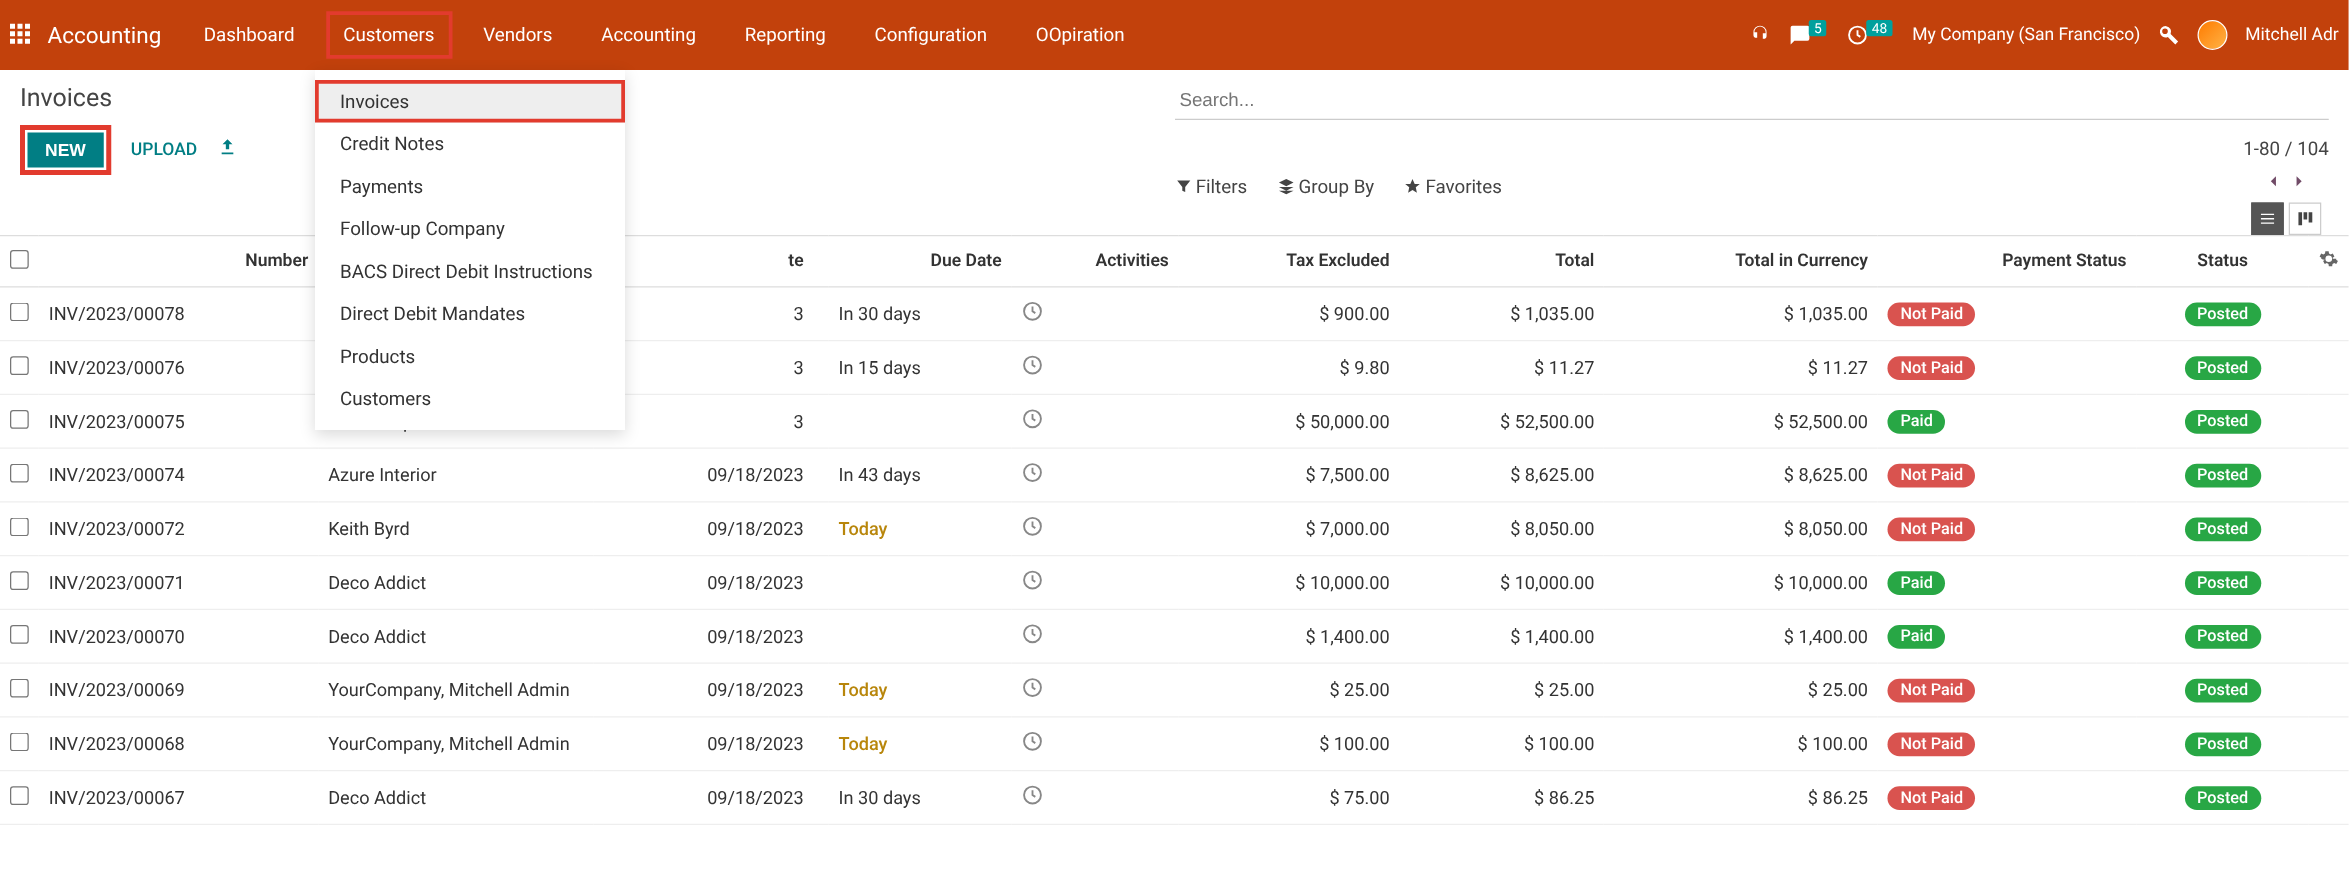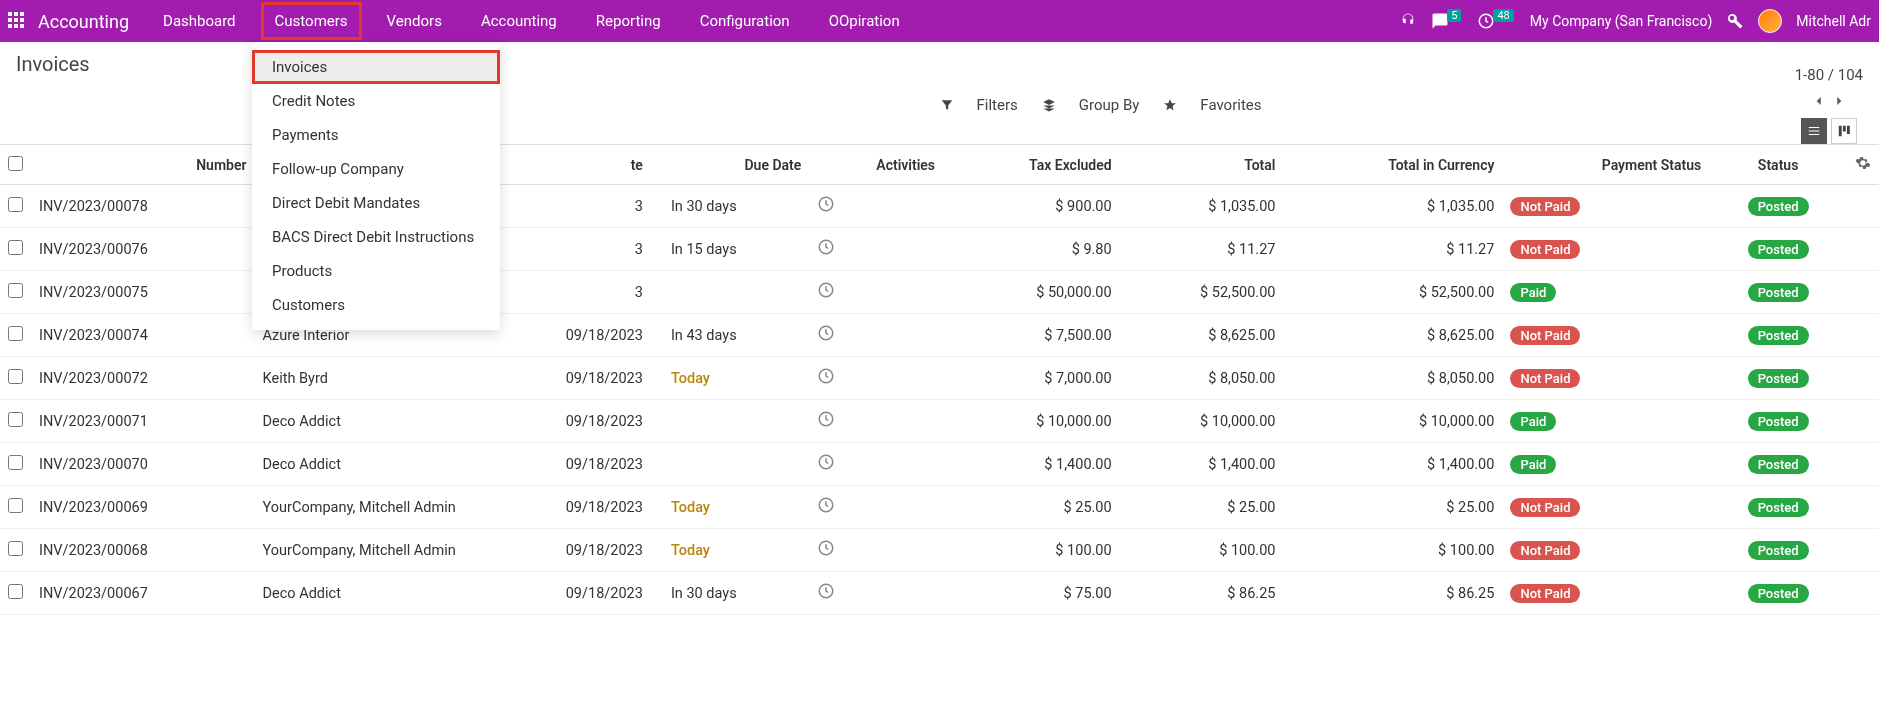--- a/index.html
+++ b/index.html
@@ -1,18 +1,18 @@
 <!DOCTYPE html>
 <html><head>
 <meta charset="utf-8">
 <style>
   * { box-sizing: border-box; margin: 0; padding: 0; }
   body { font-family: -apple-system, BlinkMacSystemFont, "Segoe UI", Roboto, sans-serif; font-size: 14px; color: #333; }
   
-  .topbar { background: #a21caf; color: #fff; height: 42px; display: flex; align-items: center; padding: 0 8px; }
+  .topbar { background: #c2410c; color: #fff; height: 56px; display: flex; align-items: center; padding: 0 8px; }
   .apps-icon { width: 18px; height: 18px; display: grid; grid-template-columns: repeat(3,4px); grid-template-rows: repeat(3,4px); gap: 2px; margin-right: 12px; }
   .apps-icon span { background:#fff; }
   .brand { font-size: 18px; margin-right: 20px; }
   .menu { display:flex; gap:11px; }
   .menu-item { padding: 10px 14px; cursor:pointer; font-size:15px; }
   .menu-item.highlighted { border: 3px solid #E23B2E; padding: 7px 11px; }
   .topbar-right { margin-left:auto; display:flex; align-items:center; gap:14px; font-size:14px;}
   .icon-svg { width:18px; height:18px; fill:#fff; }
   .badge-wrap { position:relative; display:flex; align-items:center;}
   .badge { background:#00A09D; color:#fff; font-size:11px; padding:0 4px; border-radius:2px; position:relative; top:-6px; left:-2px;}
@@ -26,21 +26,21 @@
   .btn-new-wrap { border:4px solid #E23B2E; padding:2px; }
   .upload-link { color:#017E84; font-weight:500; cursor:pointer;}
   .upload-icon { color:#017E84; }
   
   .dropdown { position:absolute; left:252px; top:0px; width:248px; background:#fff; box-shadow:0 4px 12px rgba(0,0,0,.15); z-index:10; padding:8px 0;}
   .dropdown-item { padding:8px 20px; cursor:pointer; font-size:15px; color:#333;}
   .dropdown-item.active { background:#eee; }
   .dropdown-item.highlighted { border:3px solid #E23B2E; padding:5px 17px;}
   .search-input { width:100%; border:none; border-bottom:1px solid #ccc; padding:6px 4px; font-size:15px; outline:none;}
   .control-row { display:flex; align-items:center; gap:24px; margin-top:14px; color:#444; font-size:15px;}
-  .control-row .ctrl { display:flex; align-items:center; gap:23px; cursor:pointer;}
+  .control-row .ctrl { display:flex; align-items:center; gap:3px; cursor:pointer;}
   .pager-area { margin-left:auto; display:flex; align-items:center; gap:10px;flex-direction:column;}
   .pager-arrows { display:flex; gap:6px; color:#714B67;}
   .view-switch { display:flex; gap:4px; align-items:center;}
   .view-btn { width:26px; height:26px; display:flex; align-items:center; justify-content:center; border:1px solid #ccc; cursor:pointer;}
   .view-btn.active { background:#555; color:#fff; border-color:#555;}
   .right-col { margin-left:auto; width:50%;}
   
   table { width:100%; border-collapse:collapse; }
   thead th { text-align:right; font-weight:600; font-size:14px; color:#333; padding:10px 8px; border-top:1px solid #ddd; border-bottom:1px solid #ddd; white-space:nowrap;}
   tbody td { padding:10px 8px; border-bottom:1px solid #eee; font-size:14.5px; color:#333; white-space:nowrap;}
@@ -102,22 +102,34 @@
       </svg>
     <div class="avatar"></div>
     <span>Mitchell Adr</span>
   </div>
 </div>
 
 <div style="position:relative;">
   <div class="subbar">
     <div class="subbar-left">
       <div class="page-title">Invoices</div>
+      <div class="action-row">
+        <span class="btn-new-wrap">
+          <button class="btn-new">NEW</button>
+        </span>
+        <span class="upload-link">UPLOAD</span>
+        <span class="upload-icon">
+          <svg width="16" height="16" viewBox="0 0 24 24" fill="#017E84">
+              <path d="M5 20h14v-2H5v2zM12 2L6 8h4v6h4V8h4l-6-6z"></path>
+            </svg>
+        </span>
+      </div>
     </div>
     <div class="right-col">
+      <input class="search-input" placeholder="Search..." style="">
       <div class="control-row">
         <div class="ctrl">
           <svg width="14" height="14" viewBox="0 0 24 24" fill="#444">
               <path d="M3 4h18l-7 9v7l-4-2v-5L3 4z"></path>
             </svg>
           <span>Filters</span>
         </div>
         <div class="ctrl">
           <svg width="14" height="14" viewBox="0 0 24 24" fill="#444">
               <path d="M12 2L2 7l10 5 10-5-10-5zM2 13l10 5 10-5M2 18l10 5 10-5"></path>
@@ -155,22 +167,22 @@
         </div>
       </div>
     </div>
   </div>
 
   <div class="dropdown">
     <div class="dropdown-item active highlighted">Invoices</div>
     <div class="dropdown-item">Credit Notes</div>
     <div class="dropdown-item">Payments</div>
     <div class="dropdown-item">Follow-up Company</div>
+    <div class="dropdown-item">BACS Direct Debit Instructions</div>
     <div class="dropdown-item">Direct Debit Mandates</div>
-    <div class="dropdown-item">BACS Direct Debit Instructions</div>
     <div class="dropdown-item">Products</div>
     <div class="dropdown-item">Customers</div>
   </div>
 </div>
 
 <table>
   <thead>
     <tr>
       <th class="check-col"><input type="checkbox" style=""></th>
       <th>Number</th>

